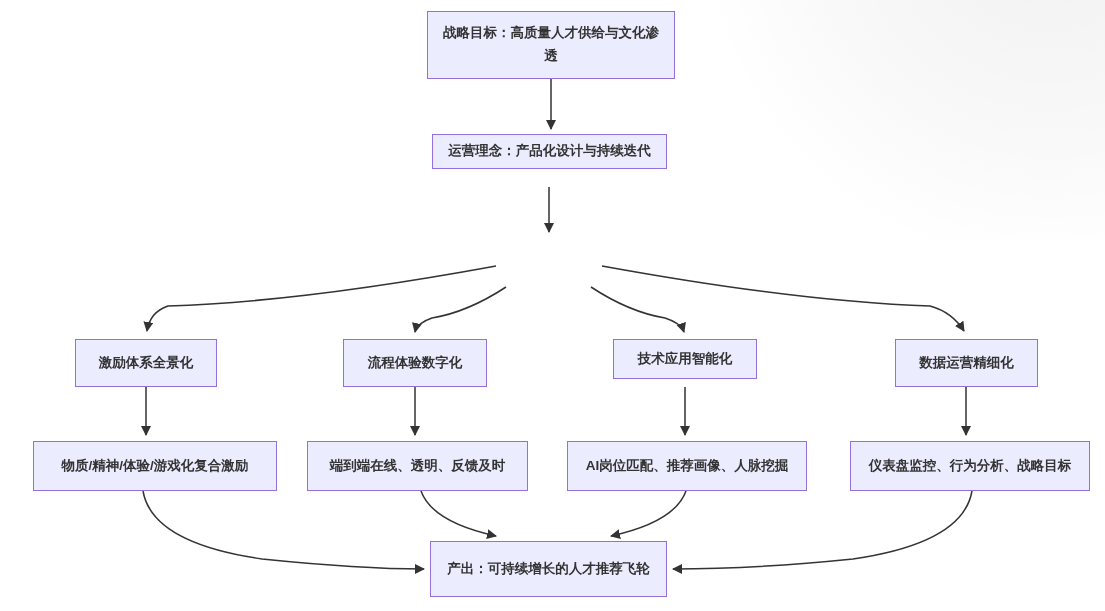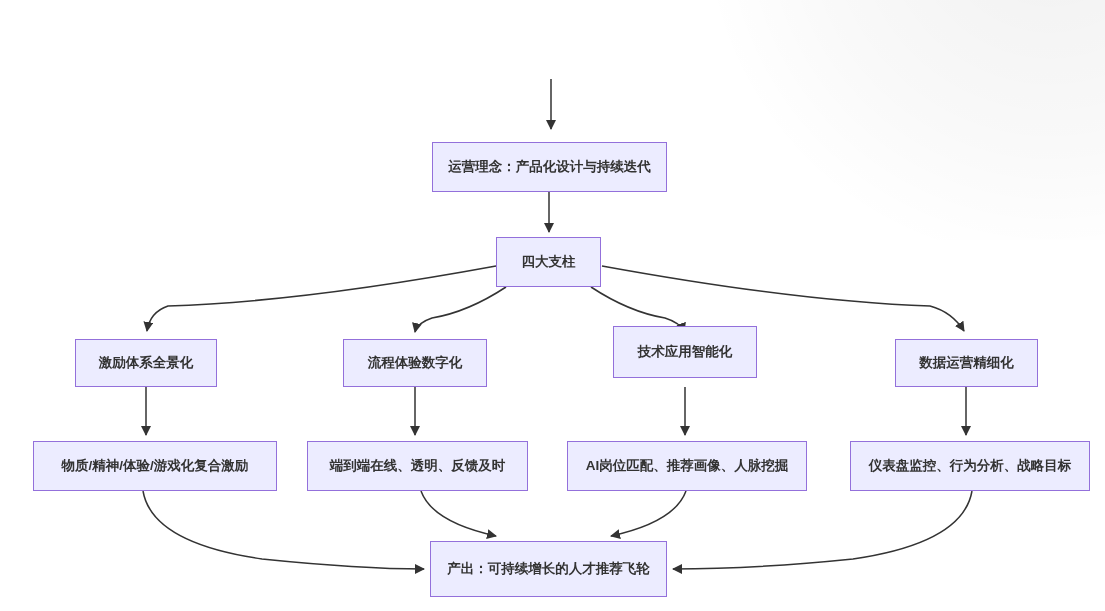--- a/index.html
+++ b/index.html
@@ -38,25 +38,25 @@
     align-items: center;
     justify-content: center;
     text-align: center;
     font-size: 13.5px;
     line-height: 1.7;
     font-weight: bold;
     padding: 0 14px;
     word-break: break-all;
   }
   .n-strategic { left: 427px; top: 11px;  width: 248px; height: 68px; }
-  .n-concept   { left: 432px; top: 134px; width: 235px; height: 50px; margin-top: 8px; }
+  .n-concept   { left: 432px; top: 134px; width: 235px; height: 35px; }
   .n-pillars   { left: 496px; top: 237px; width: 105px; height: 50px; }
   .n-pillar1   { left: 75px;  top: 339px; width: 142px; height: 48px; }
   .n-pillar2   { left: 343px; top: 339px; width: 144px; height: 48px; }
-  .n-pillar3   { left: 613px; top: 326px; width: 144px; height: 52px; }
+  .n-pillar3   { left: 613px; top: 339px; width: 144px; height: 40px; }
   .n-pillar4   { left: 895px; top: 339px; width: 143px; height: 48px; }
   .n-detail1   { left: 33px;  top: 441px; width: 244px; height: 50px; padding: 0 10px; }
   .n-detail2   { left: 307px; top: 441px; width: 221px; height: 50px; padding: 0 0; }
   .n-detail3   { left: 567px; top: 441px; width: 240px; height: 50px; padding: 0 10px; }
   .n-detail4   { left: 850px; top: 441px; width: 240px; height: 50px; padding: 0 10px; }
   .n-output    { left: 430px; top: 541px; width: 237px; height: 56px; }
 </style>
 </head>
 <body>
 
@@ -79,25 +79,25 @@
     <path class="edge" d="M146,387 L146,435" marker-end="url(#arrowhead)"></path>
     <path class="edge" d="M415,387 L415,435" marker-end="url(#arrowhead)"></path>
     <path class="edge" d="M685,387 L685,435" marker-end="url(#arrowhead)"></path>
     <path class="edge" d="M966,387 L966,435" marker-end="url(#arrowhead)"></path>
     <path class="edge" d="M143,491 Q152,543 262,559 Q360,569 424,569" marker-end="url(#arrowhead)"></path>
     <path class="edge" d="M421,491 C429,513 455,527 496,536" marker-end="url(#arrowhead)"></path>
     <path class="edge" d="M686,491 C678,513 652,527 611,536" marker-end="url(#arrowhead)"></path>
     <path class="edge" d="M972,491 Q963,543 853,559 Q755,569 673,569" marker-end="url(#arrowhead)"></path>
   </svg>
 
+  <div class="node n-strategic">
+    <span>战略目标：高质量人才供给与文化渗透</span>
+  </div>
   <div class="node n-concept">
     <span>运营理念：产品化设计与持续迭代</span>
-  </div>
-  <div class="node n-pillars">
-    <span>四大支柱</span>
   </div>
   <div class="node n-pillar1">
     <span>激励体系全景化</span>
   </div>
   <div class="node n-pillar2">
     <span>流程体验数字化</span>
   </div>
   <div class="node n-pillar3">
     <span>技术应用智能化</span>
   </div>

